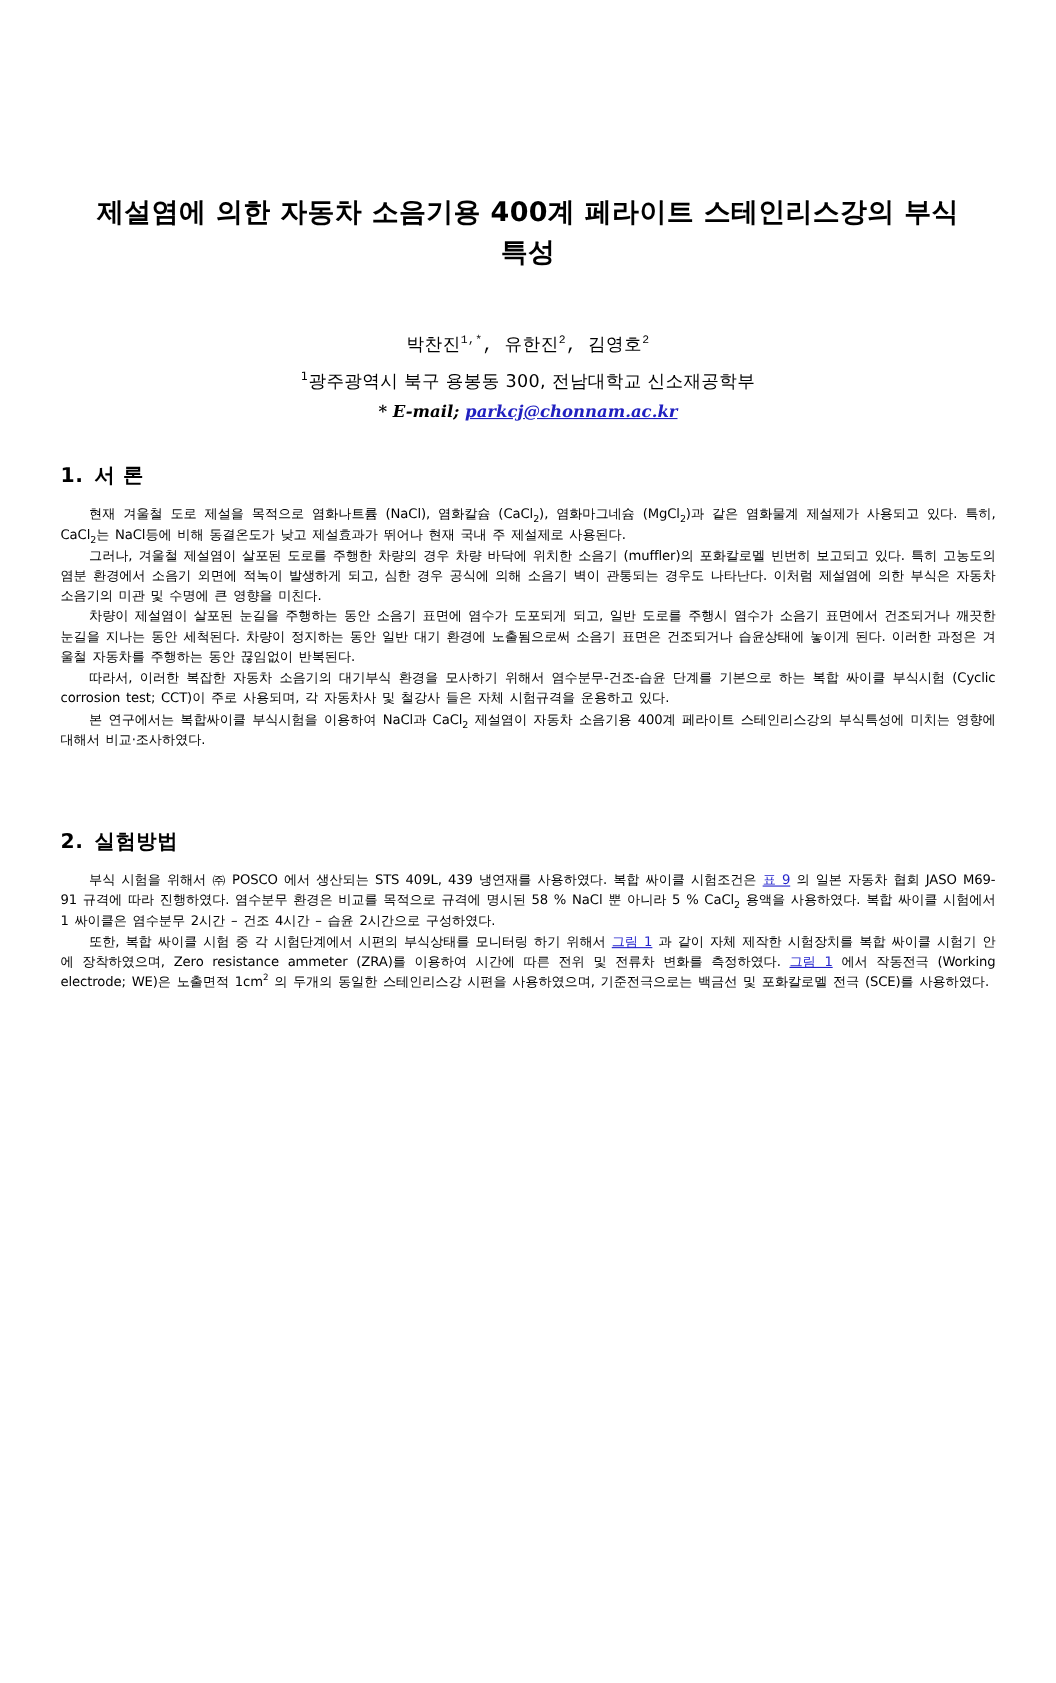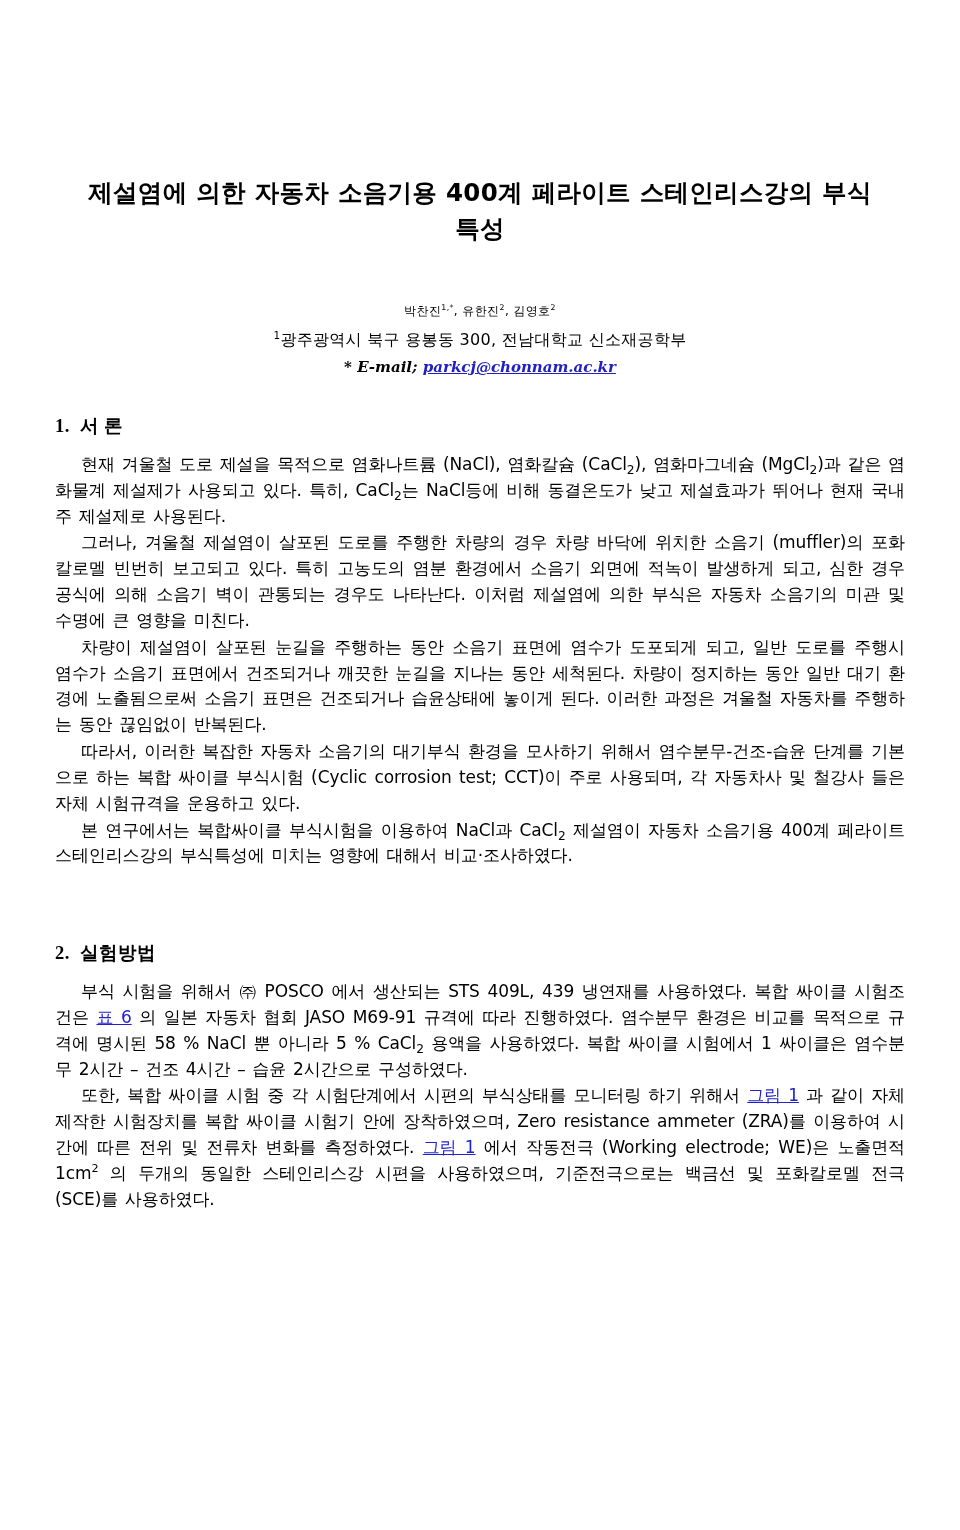--- a/index.html
+++ b/index.html
@@ -41,24 +41,25 @@
     margin: 0 0 0 0;
     padding: 0 22px;
   }
 
   
   .authors-block {
     text-align: center;
     margin-top: 56px;
   }
   .authors-line {
-    font-size: 12px;
+    font-size: 16px;
     line-height: 1.6;
     margin-bottom: 5px;
     letter-spacing: 0.4px;
+    font-family: Liberation Mono, monospace;
   }
   .affil-line {
     font-size: 16px;
     line-height: 1.7;
     margin-bottom: 3px;
     letter-spacing: 0.3px;
   }
   .email-line {
     font-size: 15px;
     font-family: "DejaVu Serif", serif;
@@ -78,29 +79,28 @@
     line-height: 0;
   }
 
   
   .section-heading {
     font-size: 18.5px;
     font-weight: bold;
     margin-top: 34px;
     margin-bottom: 14px;
     letter-spacing: 0.5px;
-    font-family: Liberation Serif, serif;
   }
   .section-heading .num {
     margin-right: 10px;
   }
 
   
   .para {
-    font-size: 17px;
+    font-size: 12px;
     line-height: 1.52;
     text-align: justify;
     text-justify: inter-word;
     text-indent: 26px;
     margin: 0 0 1px 0;
     letter-spacing: -0.1px;
     word-spacing: 1.5px;
   }
   .para.first {
     margin-top: 4px;
@@ -143,18 +143,18 @@
 
     <div id="sections-root">
         <div class="section-heading"><span class="num">1.</span><span>서 론</span></div>
         <p class="para first"><span>현재 겨울철 도로 제설을 목적으로 염화나트륨 (NaCl), 염화칼슘 (CaCl</span><span class="sub">2</span><span>), 염화마그네슘 (MgCl</span><span class="sub">2</span><span>)과 같은 염화물계 제설제가 사용되고 있다. 특히, CaCl</span><span class="sub">2</span><span>는 NaCl등에 비해 동결온도가 낮고 제설효과가 뛰어나 현재 국내 주 제설제로 사용된다.</span></p>
         <p class="para"><span>그러나, 겨울철 제설염이 살포된 도로를 주행한 차량의 경우 차량 바닥에 위치한 소음기 (muffler)의 포화칼로멜 빈번히 보고되고 있다. 특히 고농도의 염분 환경에서 소음기 외면에 적녹이 발생하게 되고, 심한 경우 공식에 의해 소음기 벽이 관통되는 경우도 나타난다. 이처럼 제설염에 의한 부식은 자동차 소음기의 미관 및 수명에 큰 영향을 미친다.</span></p>
         <p class="para"><span>차량이 제설염이 살포된 눈길을 주행하는 동안 소음기 표면에 염수가 도포되게 되고, 일반 도로를 주행시 염수가 소음기 표면에서 건조되거나 깨끗한 눈길을 지나는 동안 세척된다. 차량이 정지하는 동안 일반 대기 환경에 노출됨으로써 소음기 표면은 건조되거나 습윤상태에 놓이게 된다. 이러한 과정은 겨울철 자동차를 주행하는 동안 끊임없이 반복된다.</span></p>
         <p class="para"><span>따라서, 이러한 복잡한 자동차 소음기의 대기부식 환경을 모사하기 위해서 염수분무-건조-습윤 단계를 기본으로 하는 복합 싸이클 부식시험 (Cyclic corrosion test; CCT)이 주로 사용되며, 각 자동차사 및 철강사 들은 자체 시험규격을 운용하고 있다.</span></p>
         <p class="para"><span>본 연구에서는 복합싸이클 부식시험을 이용하여 NaCl과 CaCl</span><span class="sub">2</span><span> 제설염이 자동차 소음기용 400계 페라이트 스테인리스강의 부식특성에 미치는 영향에 대해서 비교·조사하였다.</span></p>
         <div class="spacer-lg"></div>
         <div class="section-heading"><span class="num">2.</span><span>실험방법</span></div>
-        <p class="para first"><span>부식 시험을 위해서 ㈜ POSCO 에서 생산되는 STS 409L, 439 냉연재를 사용하였다. 복합 싸이클 시험조건은 </span><a class="ref-link" href="#">표 6</a><span> 의 일본 자동차 협회 JASO M69-91 규격에 따라 진행하였다. 염수분무 환경은 비교를 목적으로 규격에 명시된 58 % NaCl 뿐 아니라 5 % CaCl</span><span class="sub">2</span><span> 용액을 사용하였다. 복합 싸이클 시험에서 1 싸이클은 염수분무 2시간 – 건조 4시간 – 습윤 2시간으로 구성하였다.</span></p>
+        <p class="para first"><span>부식 시험을 위해서 ㈜ POSCO 에서 생산되는 STS 409L, 439 냉연재를 사용하였다. 복합 싸이클 시험조건은 </span><a class="ref-link" href="#">표 9</a><span> 의 일본 자동차 협회 JASO M69-91 규격에 따라 진행하였다. 염수분무 환경은 비교를 목적으로 규격에 명시된 58 % NaCl 뿐 아니라 5 % CaCl</span><span class="sub">2</span><span> 용액을 사용하였다. 복합 싸이클 시험에서 1 싸이클은 염수분무 2시간 – 건조 4시간 – 습윤 2시간으로 구성하였다.</span></p>
         <p class="para"><span>또한, 복합 싸이클 시험 중 각 시험단계에서 시편의 부식상태를 모니터링 하기 위해서 </span><a class="ref-link" href="#">그림 1</a><span> 과 같이 자체 제작한 시험장치를 복합 싸이클 시험기 안에 장착하였으며, Zero resistance ammeter (ZRA)를 이용하여 시간에 따른 전위 및 전류차 변화를 측정하였다. </span><a class="ref-link" href="#">그림 1</a><span> 에서 작동전극 (Working electrode; WE)은 노출면적 1cm</span><span class="sup-inline">2</span><span> 의 두개의 동일한 스테인리스강 시편을 사용하였으며, 기준전극으로는 백금선 및 포화칼로멜 전극 (SCE)를 사용하였다.</span></p>
       </div>
 
   </div>
 </div>
 
 </body></html>

